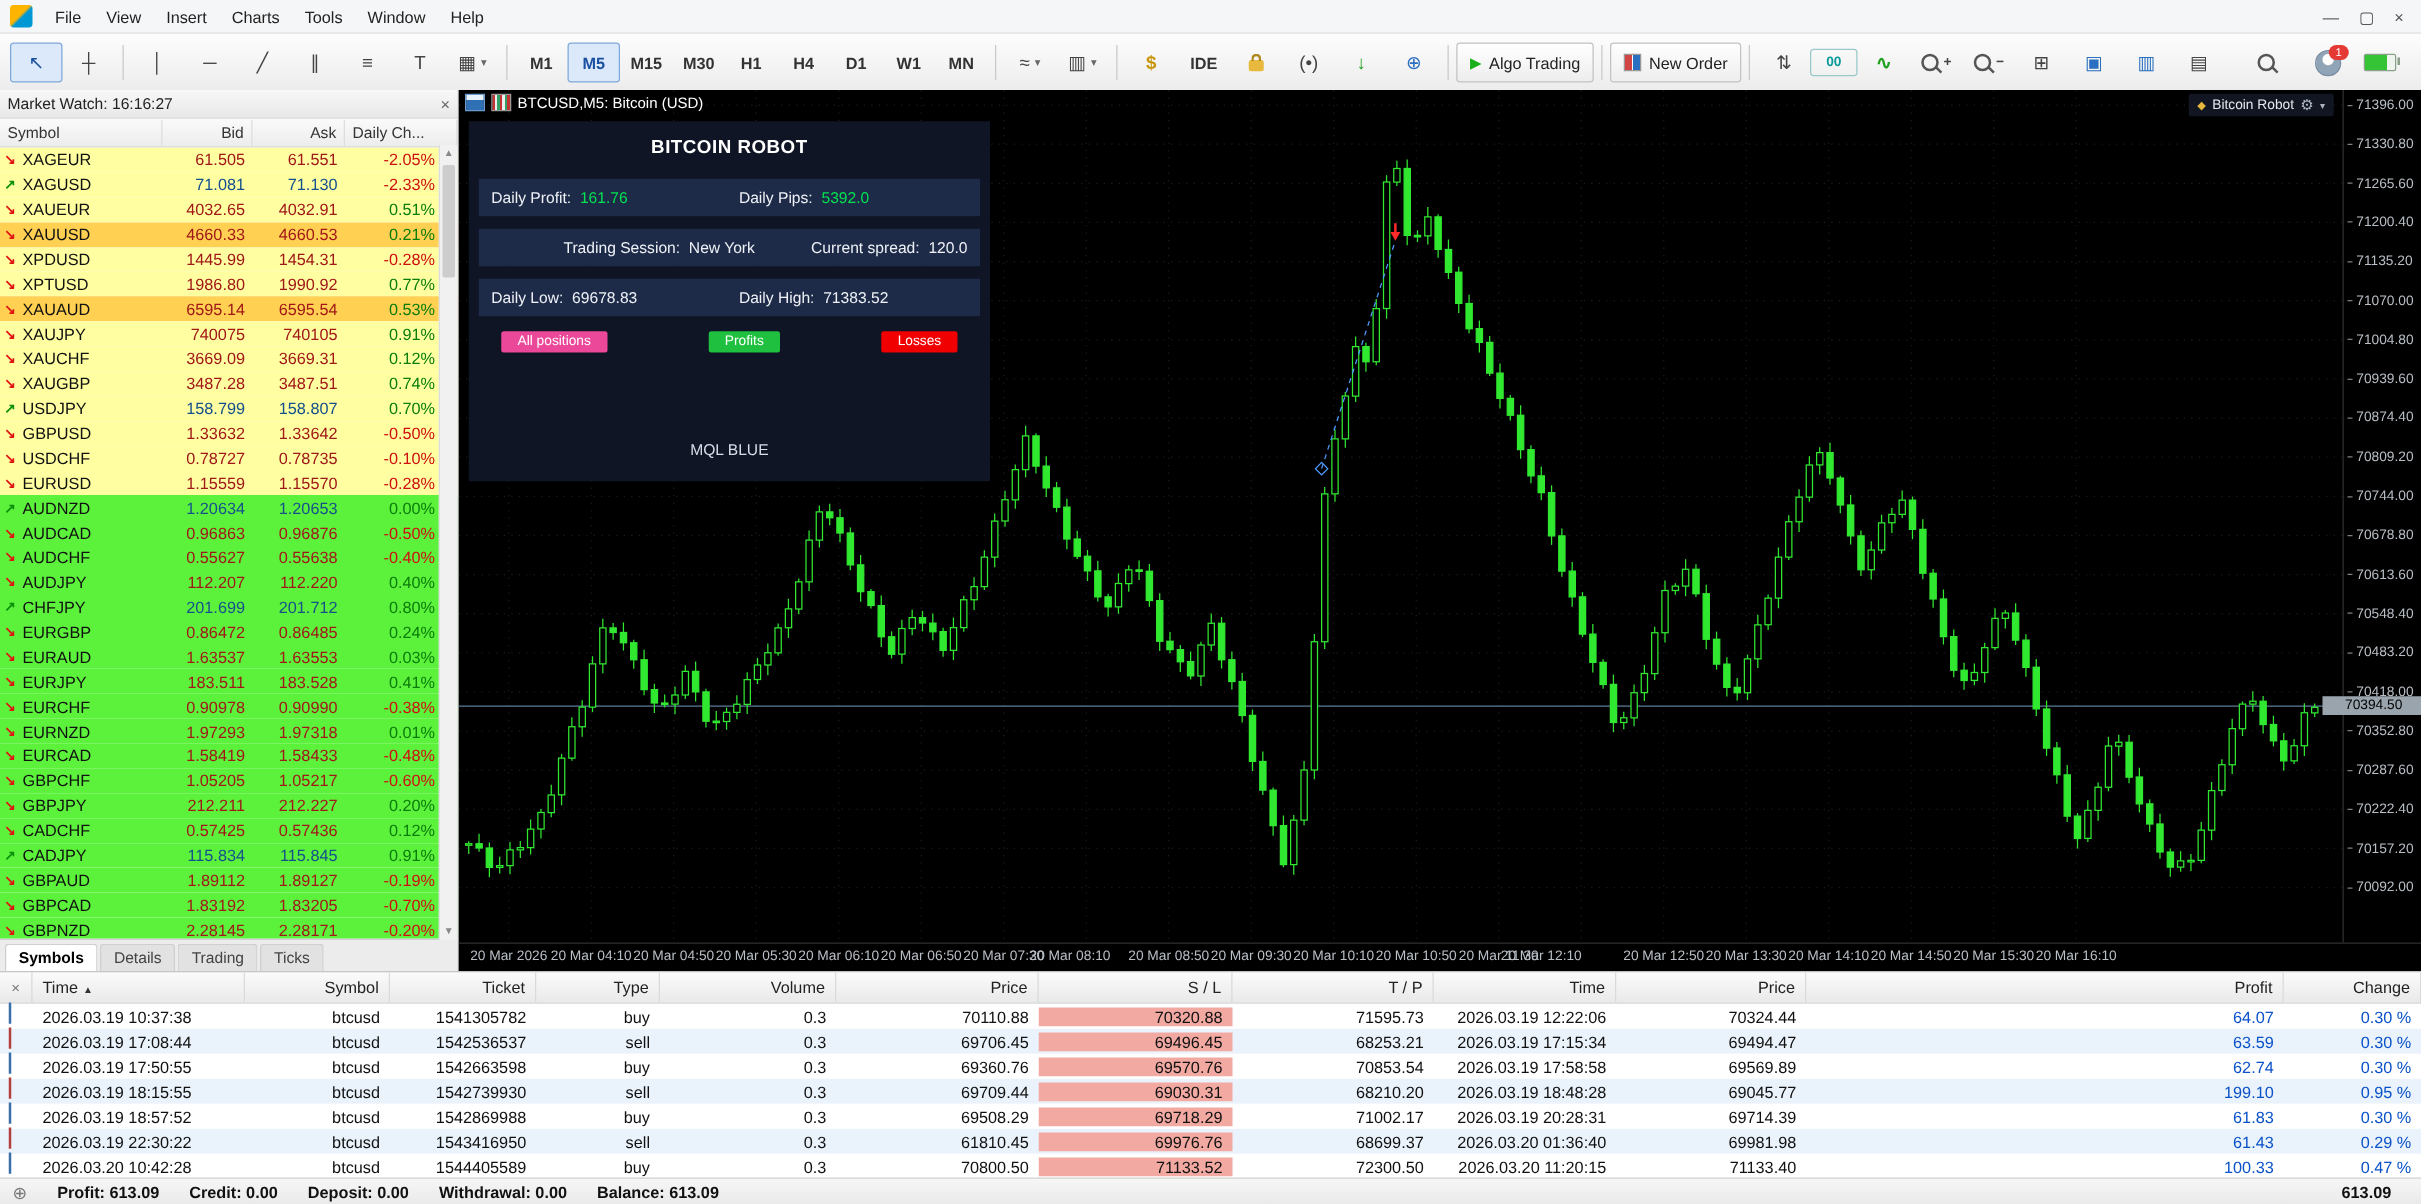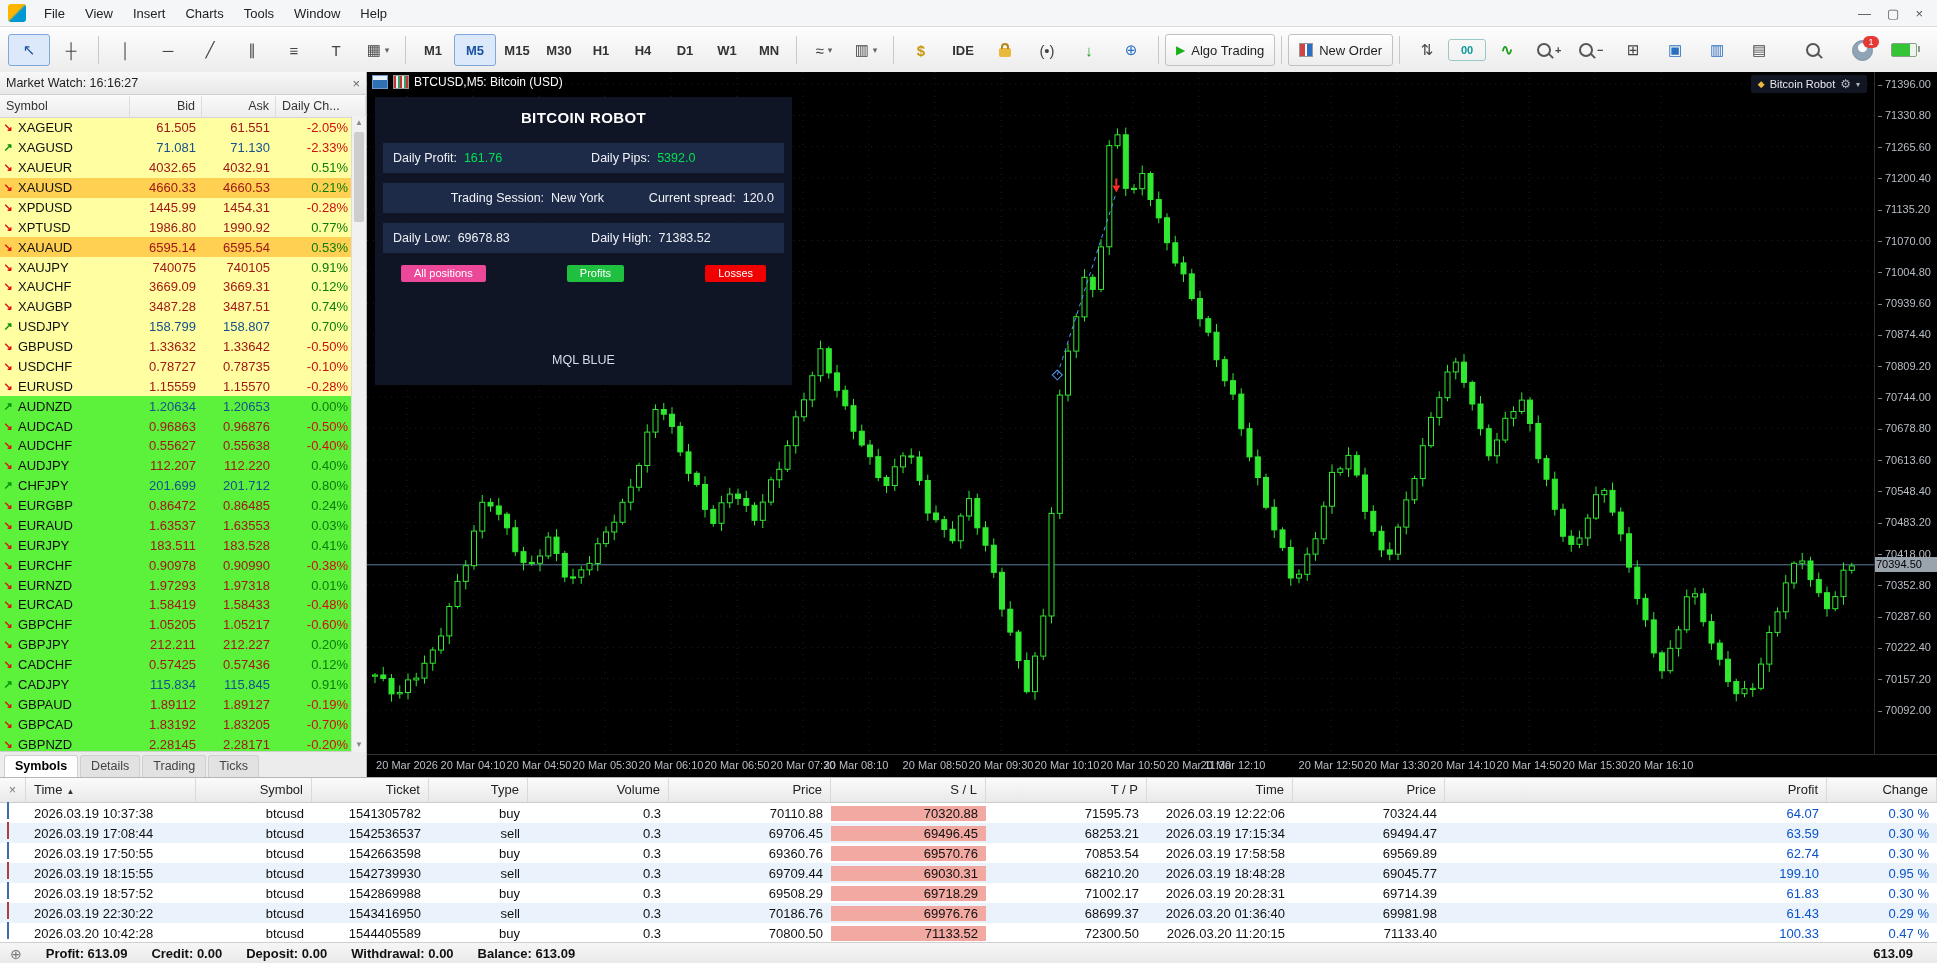--- a/index.html
+++ b/index.html
@@ -68,21 +68,21 @@
   .mw-tab.active{background:#fff;color:#000;font-weight:700}
 
   
   .chart{flex:1;position:relative;background:#000;overflow:hidden}
   #chartSvg{position:absolute;left:0;top:0}
   .y-axis{position:absolute;top:0;right:0;width:62px;height:683px;background:#000;border-left:1px solid #303030}
   .ytick{position:absolute;left:3px;font-size:11px;color:#b9bfc6;transform:translateY(-50%);white-space:nowrap}
   .ytick::before{content:"";display:inline-block;width:4px;height:1px;background:#808080;vertical-align:middle;margin-right:3px}
   .x-axis{position:absolute;left:0;bottom:0;width:100%;height:22px;background:#000;border-top:1px solid #303030}
   .xtick{position:absolute;top:4px;transform:translateX(-50%);font-size:11px;color:#b9bfc6;white-space:nowrap}
-  .price-badge{position:absolute;right:0;width:61px;height:15px;background:#9aa4ad;color:#000;font-size:11px;line-height:15px;padding-left:1px;z-index:4}
+  .price-badge{position:absolute;right:0;width:61px;height:15px;background:#9aa4ad;color:#000;font-size:11px;line-height:15px;padding-left:18px;z-index:4}
   .chart-tab{position:absolute;top:3px;left:5px;display:flex;align-items:flex-start;gap:5px;color:#fff;font-size:12px;z-index:6}
   .ct-i1{width:14px;height:12px;border:1px solid #6a9ad0;background:linear-gradient(#e8f2ff 0 4px,#2f6fb4 4px)}
   .ct-i2{width:14px;height:12px;border:1px solid #999;background:repeating-linear-gradient(90deg,#c33333 0 2px,#eeeeee 2px 4px,#33a066 4px 6px)}
   .robot-chip{position:absolute;top:3px;right:70px;display:flex;align-items:center;gap:5px;background:rgba(20,26,40,.85);padding:2px 7px;color:#e6e9ee;font-size:11px;border-radius:2px;z-index:6}
   .rc-d{color:#e8b93c;font-size:9px}
   .rc-g{color:#aeb6c2;font-size:12px}
   .rc-dd{color:#aeb6c2;font-size:8px}
 
   
   .robot-panel{position:absolute;left:8px;top:25px;width:417px;height:288px;background:rgba(16,23,40,.93);z-index:5}
@@ -1137,21 +1137,21 @@
           <div class="tb-cell blue">61.83</div>
           <div class="tb-cell blue">0.30 %</div>
         </div>
         <div class="tb-row alt">
           <div class="tb-icell"><span class="hist-icon sell"></span></div>
           <div class="tb-cell left">2026.03.19 22:30:22</div>
           <div class="tb-cell">btcusd</div>
           <div class="tb-cell">1543416950</div>
           <div class="tb-cell">sell</div>
           <div class="tb-cell">0.3</div>
-          <div class="tb-cell">70186.76</div>
+          <div class="tb-cell">61810.45</div>
           <div class="tb-cell sl">69976.76</div>
           <div class="tb-cell">68699.37</div>
           <div class="tb-cell">2026.03.20 01:36:40</div>
           <div class="tb-cell">69981.98</div>
           <div class="tb-cell blue">61.43</div>
           <div class="tb-cell blue">0.29 %</div>
         </div>
         <div class="tb-row">
           <div class="tb-icell"><span class="hist-icon"></span></div>
           <div class="tb-cell left">2026.03.20 10:42:28</div>

